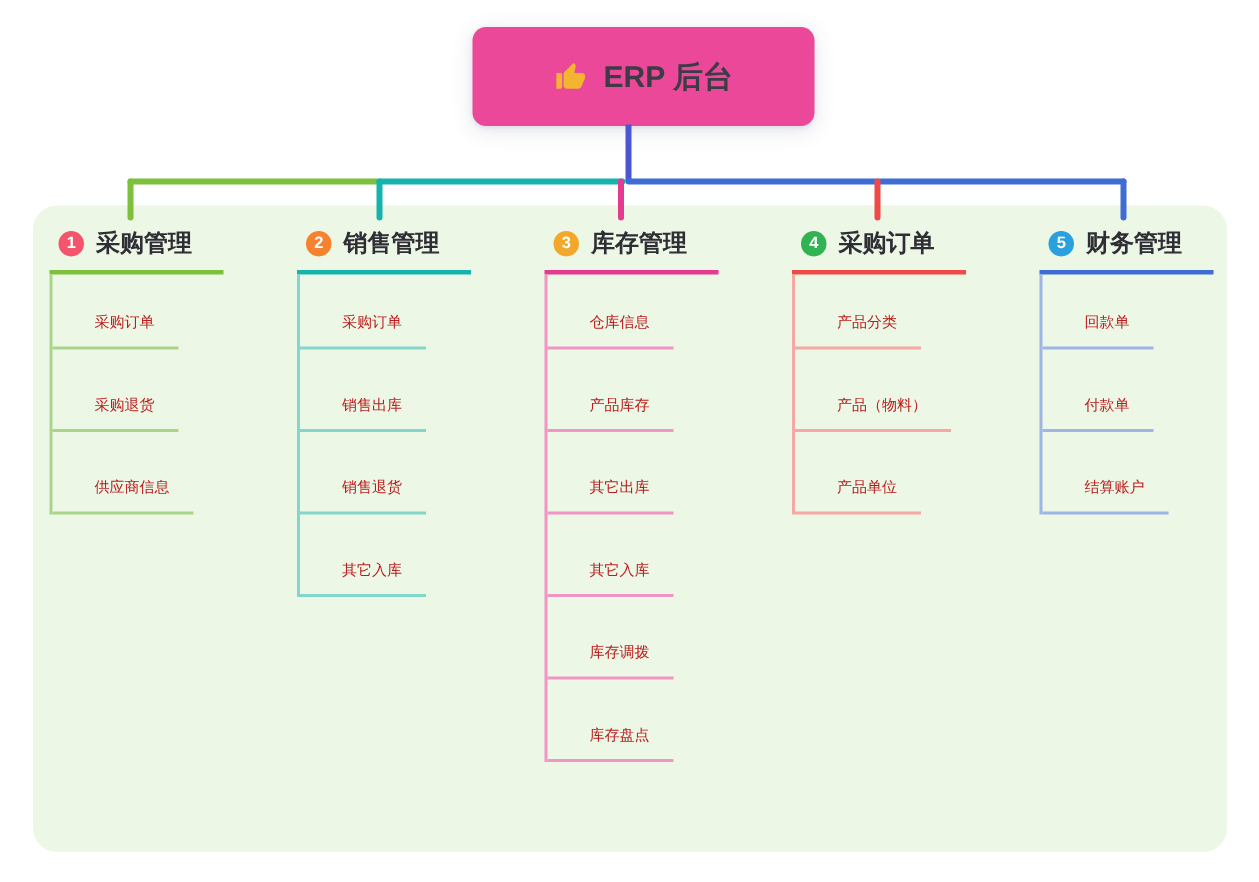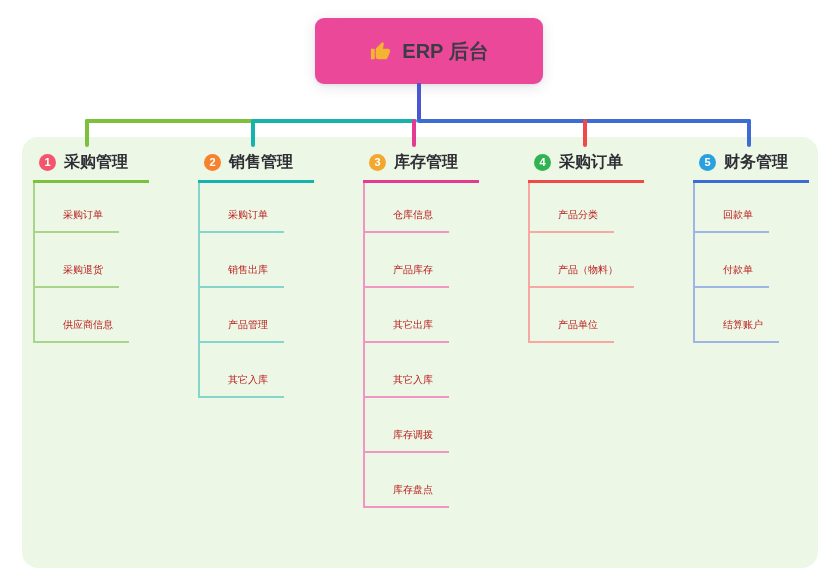--- a/index.html
+++ b/index.html
@@ -115,21 +115,21 @@
   </div>
 
   <div class="branch col2">
     <div class="bhead">
       <span class="badge">2</span>
       <span>销售管理</span>
     </div>
     <div class="kids">
       <div class="kid">采购订单</div>
       <div class="kid">销售出库</div>
-      <div class="kid">产品管理</div>
+      <div class="kid">销售退货</div>
       <div class="kid">其它入库</div>
     </div>
   </div>
 
   <div class="branch col3">
     <div class="bhead">
       <span class="badge">3</span>
       <span>库存管理</span>
     </div>
     <div class="kids">

